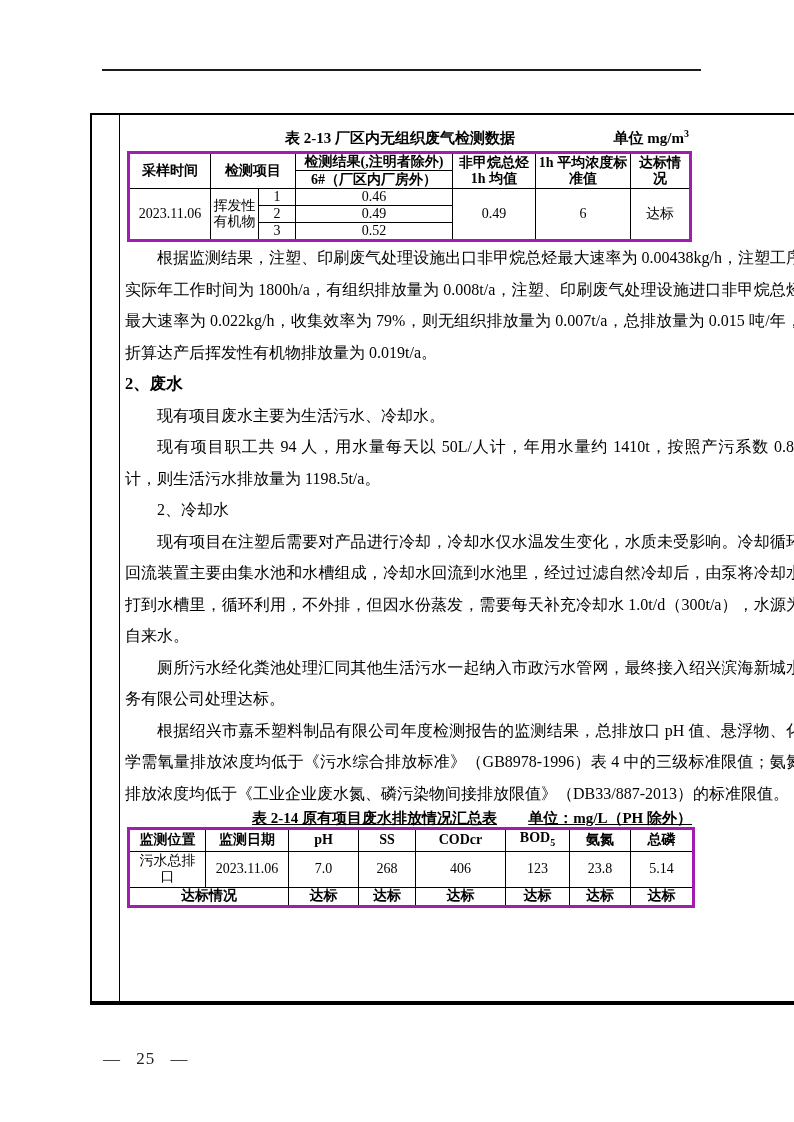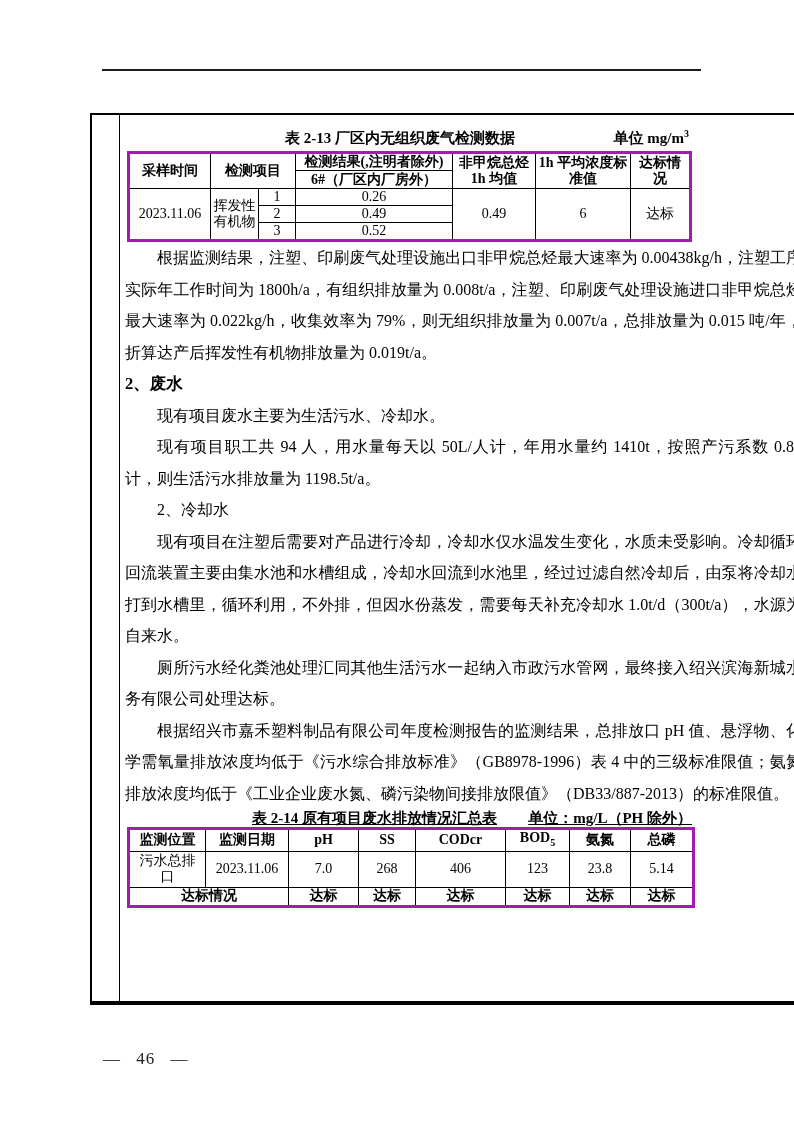--- a/index.html
+++ b/index.html
@@ -100,21 +100,21 @@
             <td class="h" rowspan="2">1h 平均浓度标准值</td>
             <td class="h" rowspan="2">达标情况</td>
           </tr>
           <tr class="hr2">
             <td class="h nowrap">6#（厂区内厂房外）</td>
           </tr>
           <tr class="dr">
             <td rowspan="3">2023.11.06</td>
             <td rowspan="3">挥发性有机物</td>
             <td>1</td>
-            <td>0.26</td>
+            <td>0.46</td>
             <td rowspan="3">0.49</td>
             <td rowspan="3">6</td>
             <td rowspan="3">达标</td>
           </tr>
           <tr class="dr">
             <td>2</td>
             <td>0.49</td>
           </tr>
           <tr class="dr">
             <td>3</td>
@@ -179,13 +179,13 @@
             <td>达标</td>
             <td>达标</td>
           </tr>
         </tbody>
       </table>
     </div>
 
   </div>
 </div>
 
-<div class="page-number">— 46 —</div>
+<div class="page-number">— 25 —</div>
 
 </body></html>

